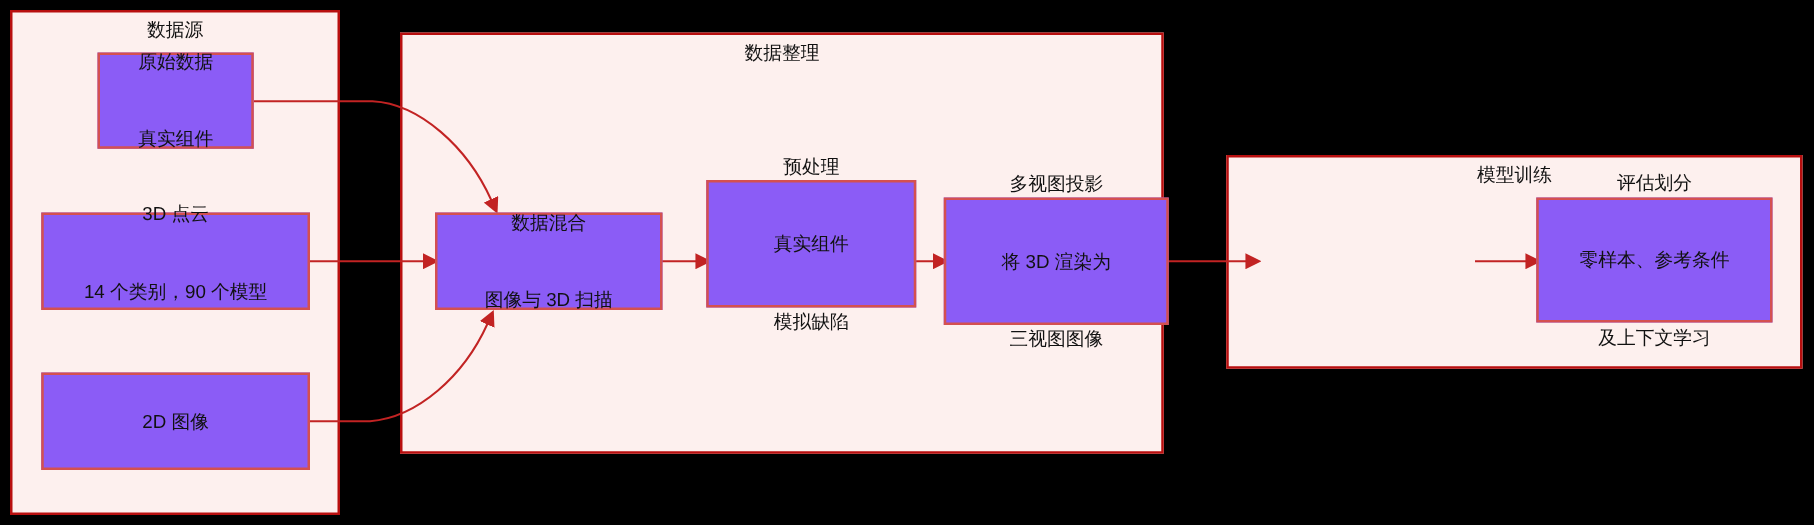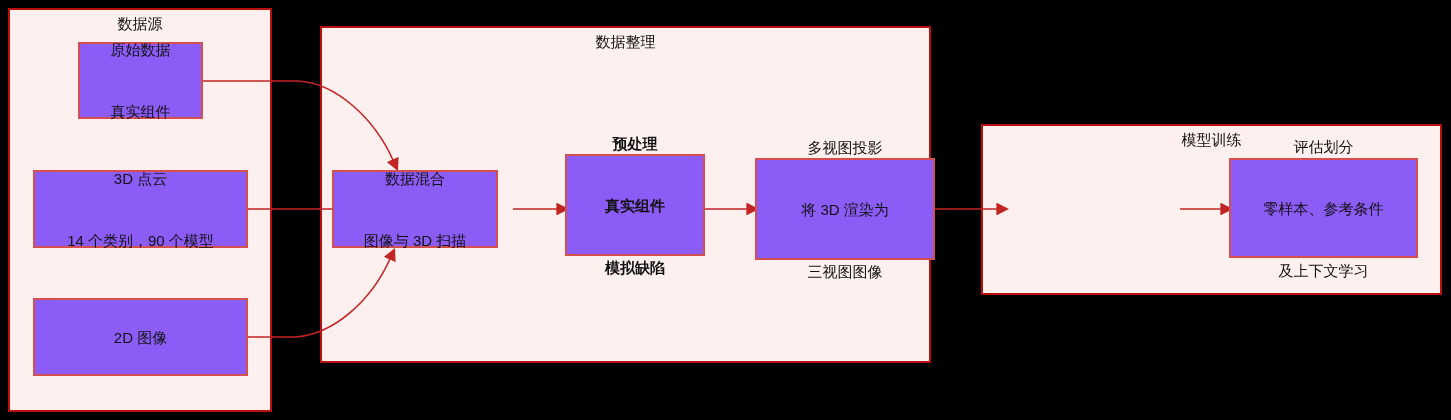--- a/index.html
+++ b/index.html
@@ -91,35 +91,35 @@
     <path class="link" d="M705,209 L747,209" marker-end="url(#arrowhead)"></path>
     <path class="link" d="M905,209 L997,209" marker-end="url(#arrowhead)"></path>
     <path class="link" d="M1180,209 L1221,209" marker-end="url(#arrowhead)"></path>
   </svg>
 
   <div class="node" style="left:78px; top:42px; width:125px; height:77px;">
     <span>原始数据</span>
     <span>真实组件</span>
   </div>
 
-  <div class="node" style="left:33px; top:170px; width:215px; height:78px;">
+  <div class="node" style="left:33px; top:170px; width:215px; height:78px;justify-content:flex-end;">
     <span>3D 点云</span>
     <span>14 个类别，90 个模型</span>
   </div>
 
   <div class="node" style="left:33px; top:298px; width:215px; height:78px;">
     <span>2D 图像</span>
   </div>
 
-  <div class="node" style="left:332px; top:170px; width:166px; height:78px;">
+  <div class="node" style="left:348px; top:170px; width:182px; height:78px;">
     <span>数据混合</span>
     <span>图像与 3D 扫描</span>
   </div>
 
-  <div class="node" style="left:565px; top:154px; width:140px; height:102px;font-weight:bold;">
+  <div class="node" style="left:565px; top:144px; width:168px; height:102px;">
     <span>预处理</span>
     <span>真实组件</span>
     <span>模拟缺陷</span>
   </div>
 
   <div class="node" style="left:755px; top:158px; width:180px; height:102px;">
     <span>多视图投影</span>
     <span>将 3D 渲染为</span>
     <span>三视图图像</span>
   </div>

